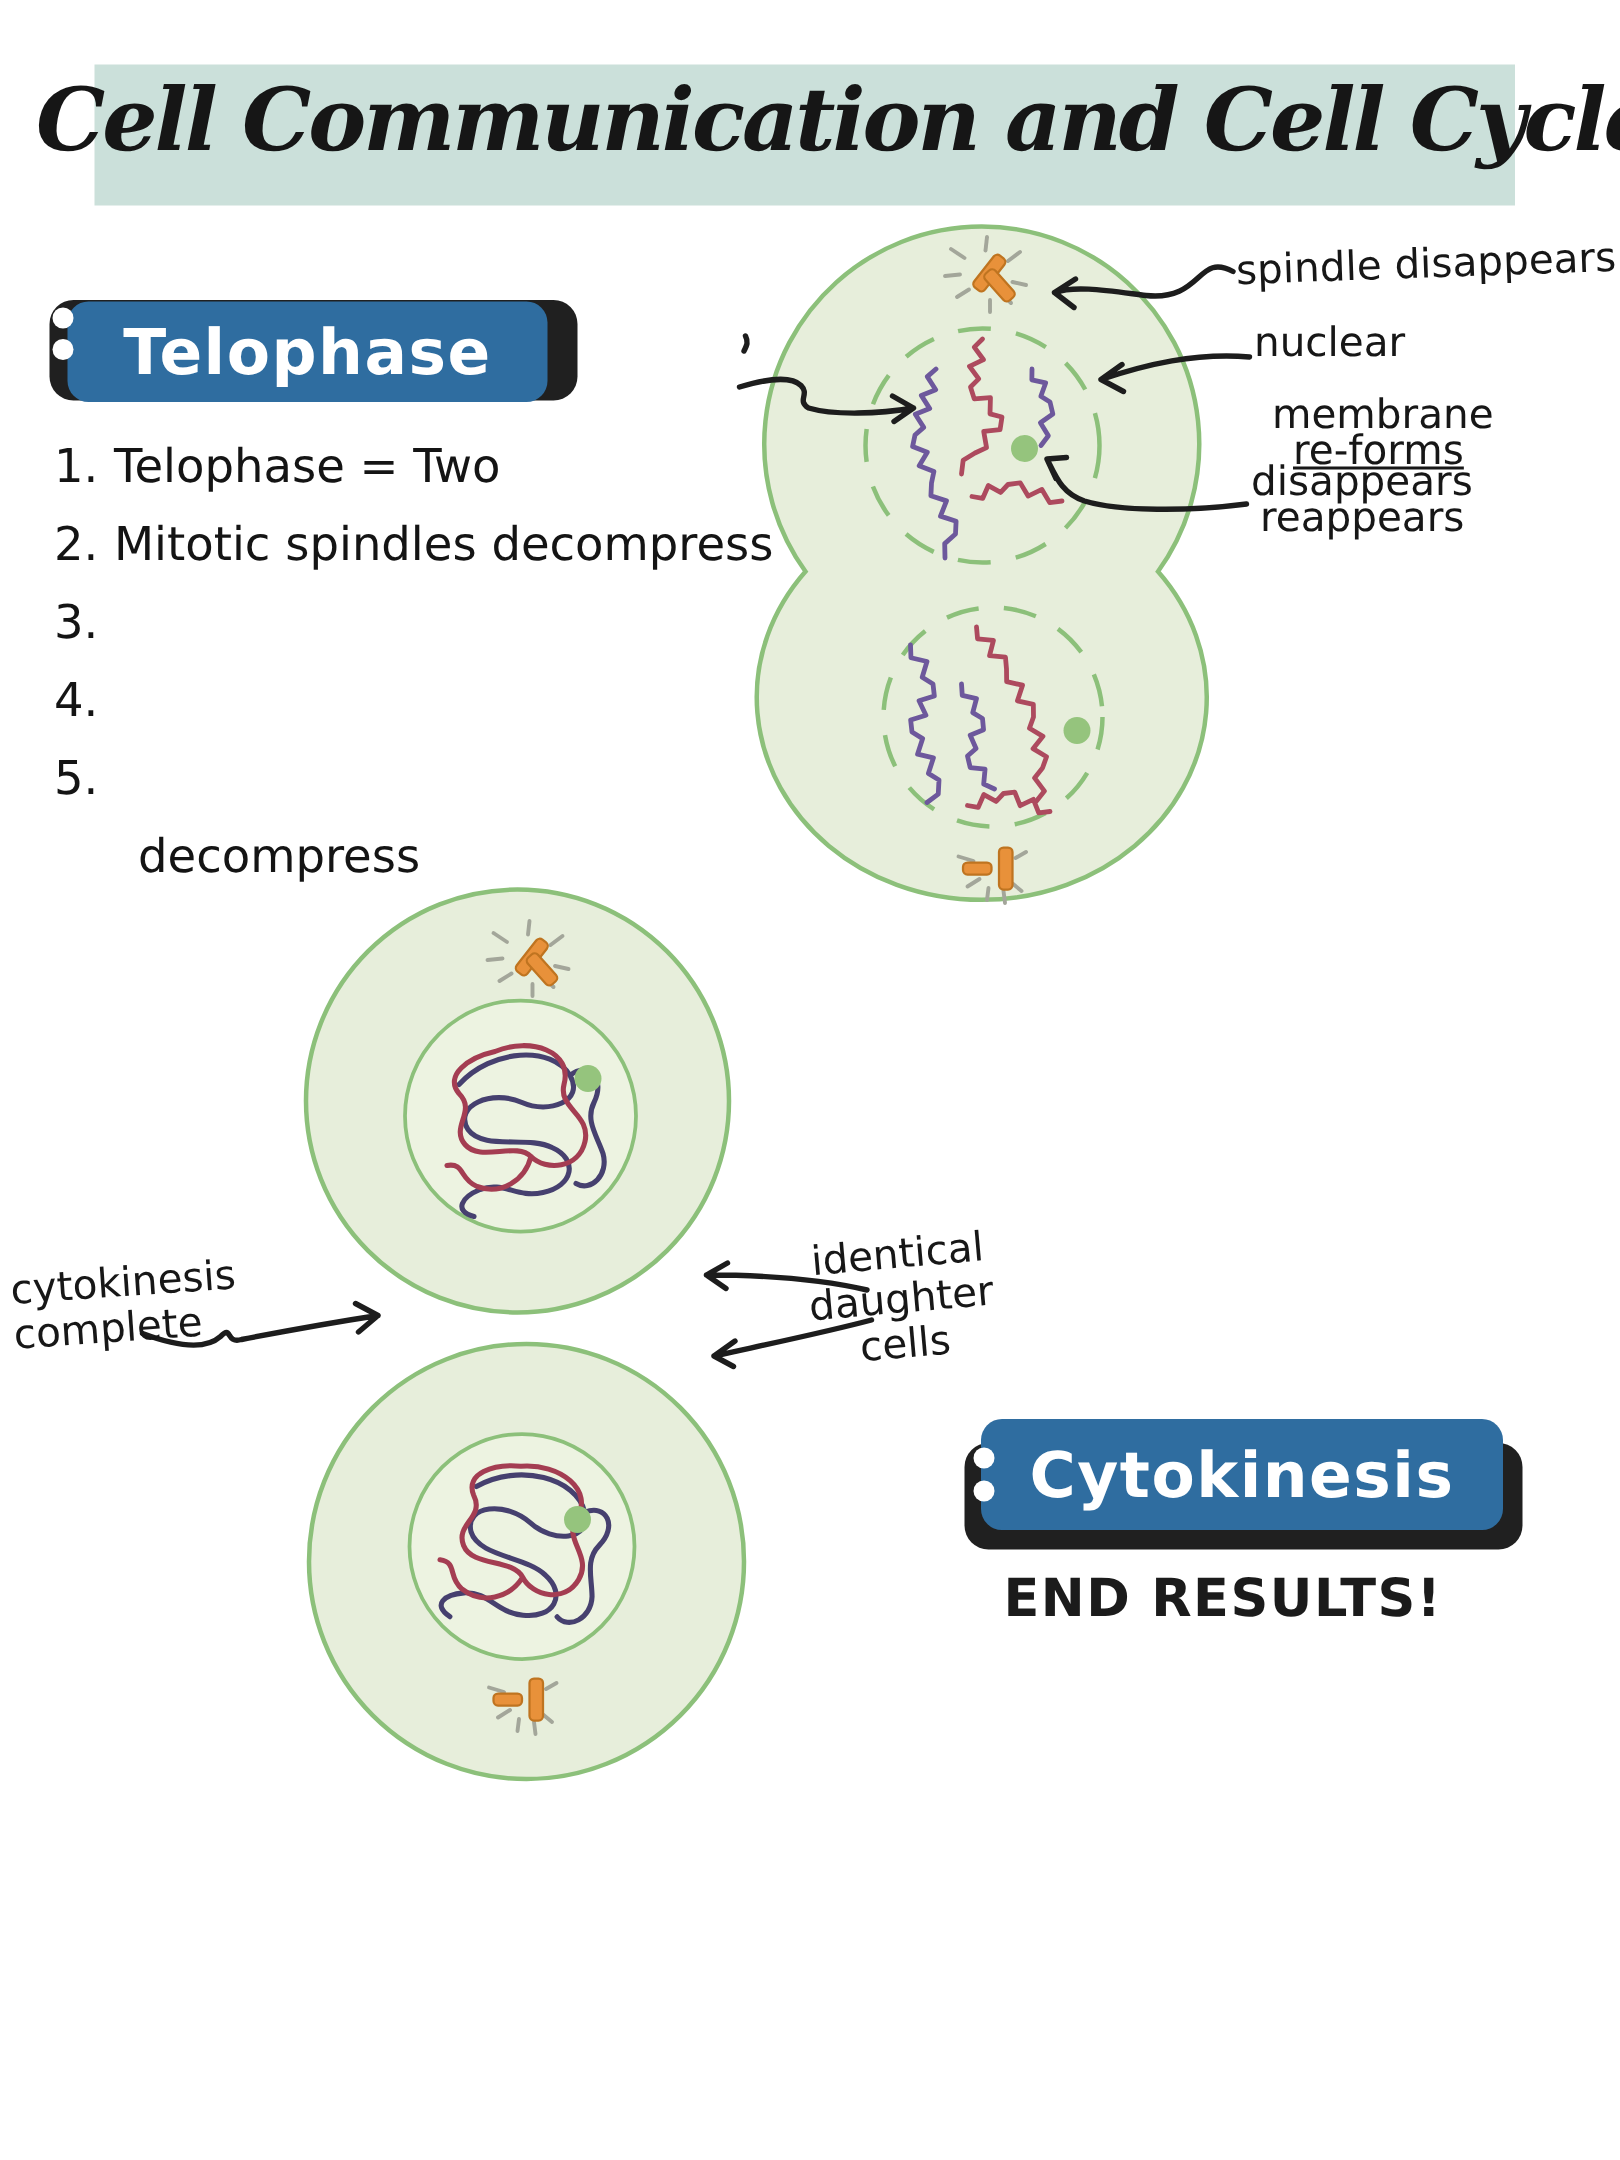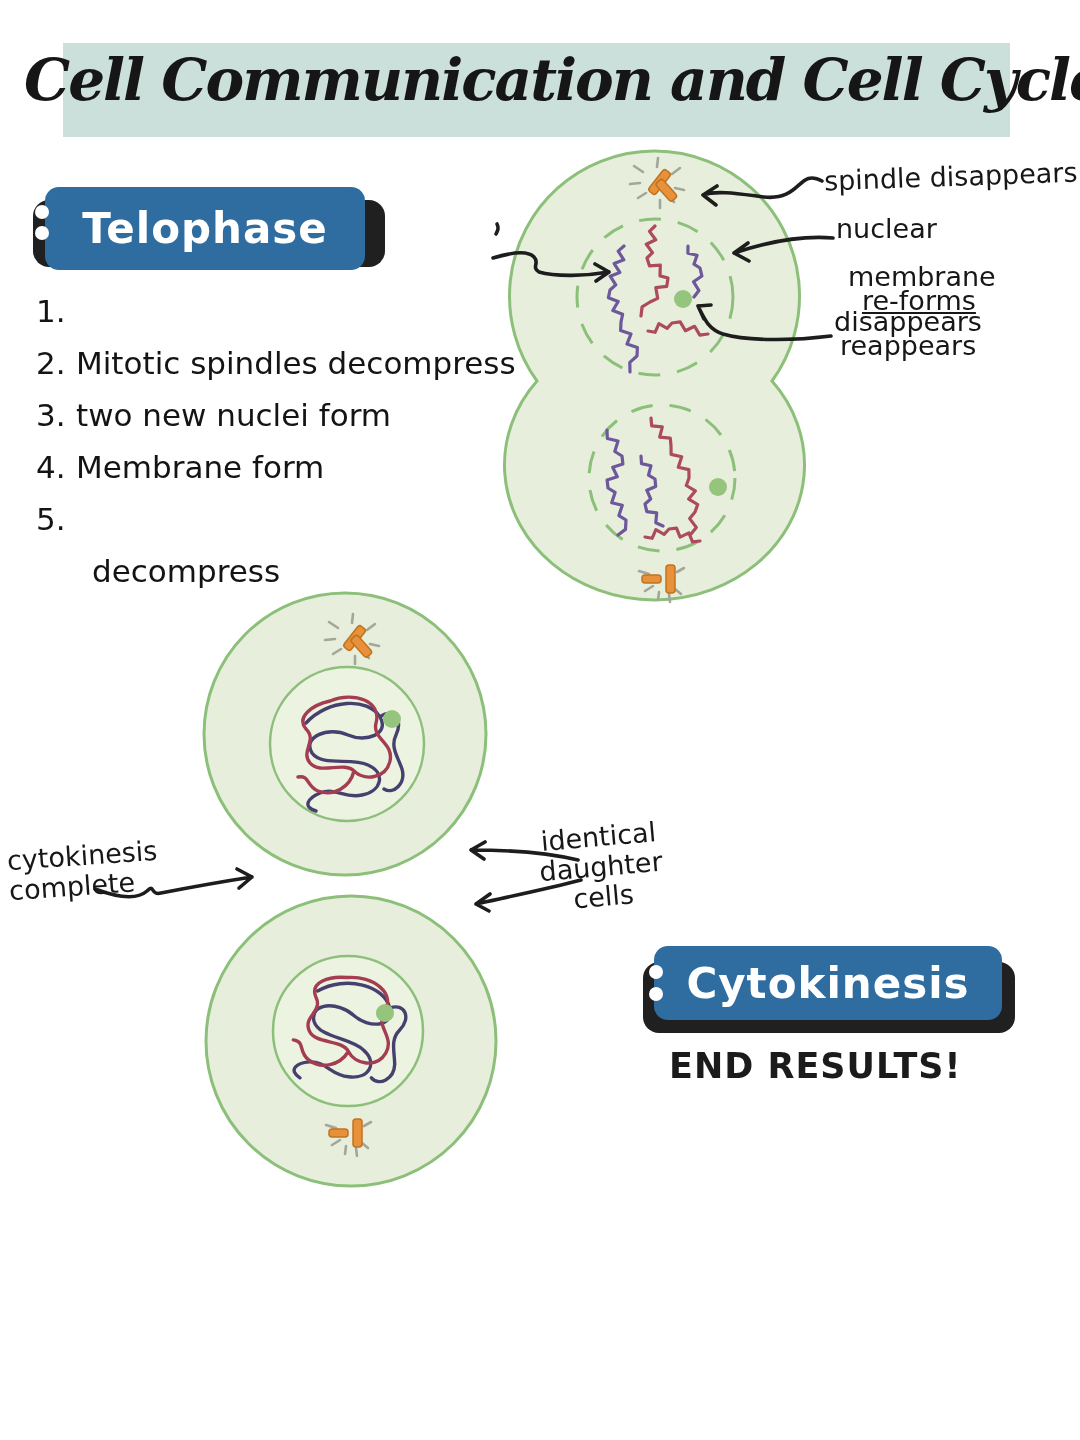--- a/index.html
+++ b/index.html
@@ -145,37 +145,36 @@
   </g>
 </svg>
 
 <div class="abs" id="banner"></div>
 <div class="abs" id="title">Cell Communication and Cell Cycle</div>
 
 <div class="badge" style="left:33px;top:186px;width:360px;height:82px">
   <div class="back" style="left:0;top:14px;width:352px;height:67px"></div>
   <div class="dot" style="left:2px;top:19px"></div>
   <div class="dot" style="left:2px;top:40px"></div>
-  <div class="front" style="left:12px;top:1px;width:320px;height:83px">Telophase</div>
+  <div class="front" style="left:12px;top:15px;width:320px;height:67px">Telophase</div>
 </div>
 
 <div class="li" style="top:293px">
   <span class="num">1.</span>
+  <span>Telophase = Two</span>
 </div>
 <div class="li" style="top:345px">
   <span class="num">2.</span>
   <span>Mitotic spindles decompress</span>
 </div>
 <div class="li" style="top:397px">
   <span class="num">3.</span>
-  <span>two new nuclei form</span>
 </div>
 <div class="li" style="top:449px">
   <span class="num">4.</span>
-  <span>Membrane form</span>
 </div>
 <div class="li" style="top:501px">
   <span class="num">5.</span>
 </div>
 <div class="li cont" style="top:553px">decompress</div>
 
 <div class="hand" id="lbl-spindle">spindle disappears</div>
 
 <div class="hand" id="lbl-membrane">
   <div>nuclear</div>

